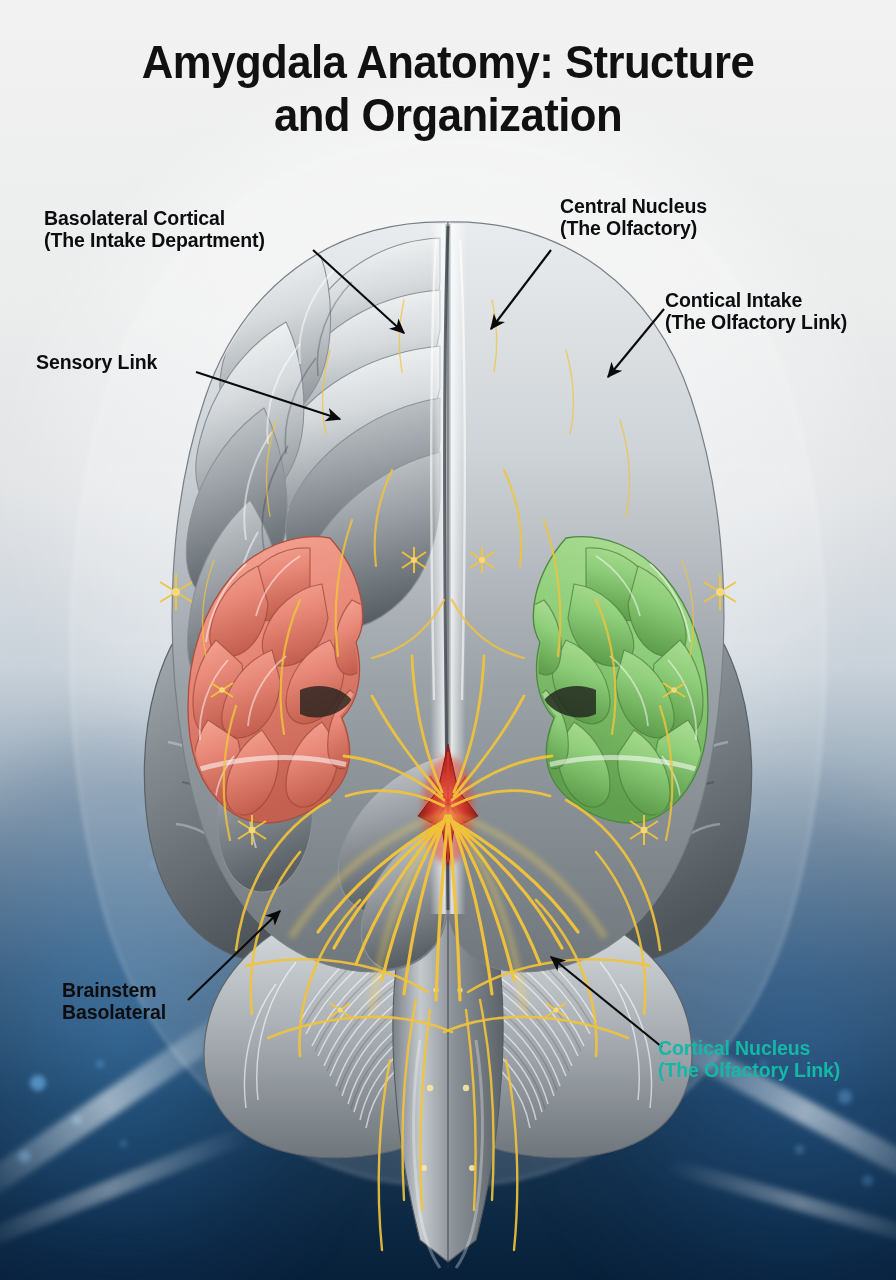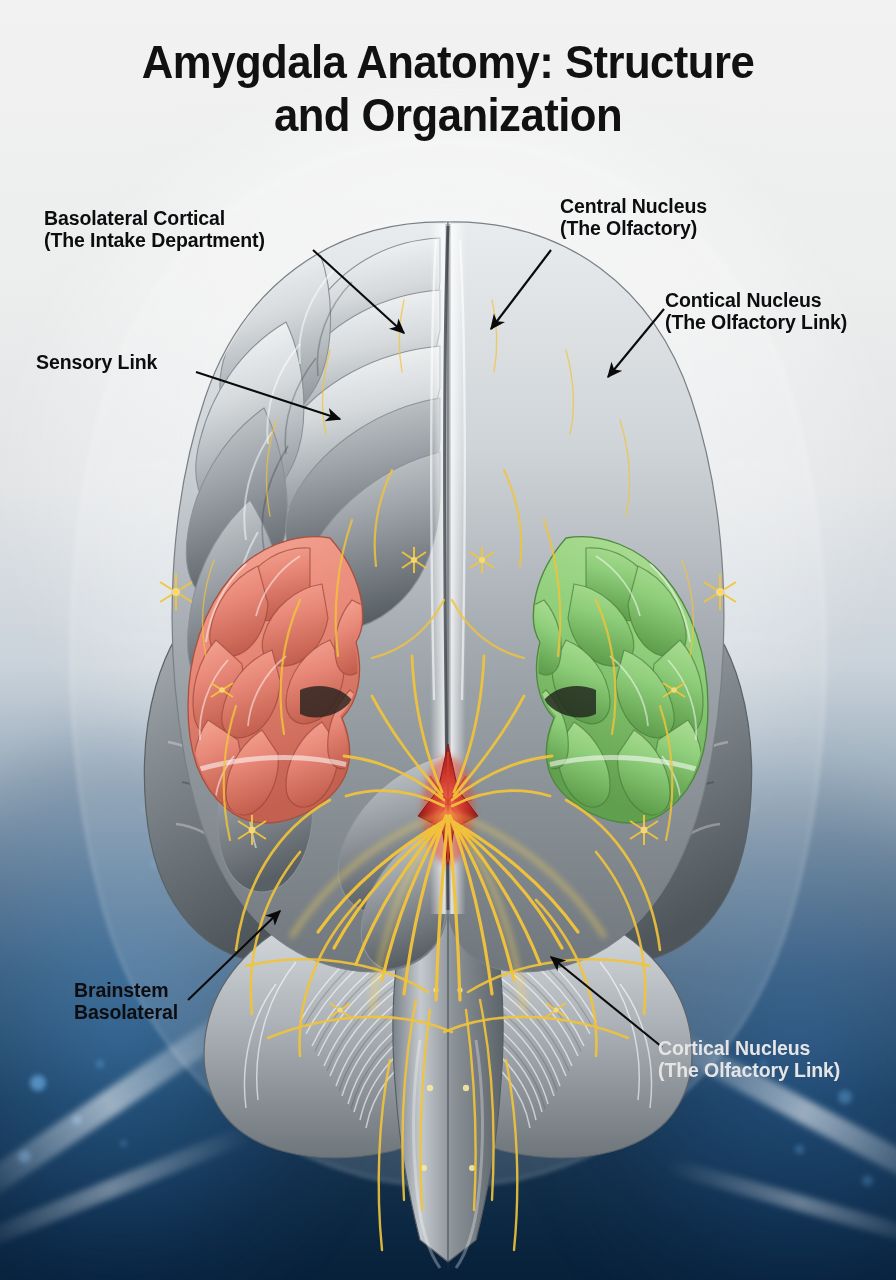--- a/index.html
+++ b/index.html
@@ -31,21 +31,21 @@
 
   
   #brainwrap{position:absolute;left:0;top:0;width:896px;height:1280px;}
   svg.layer{position:absolute;left:0;top:0;width:896px;height:1280px;overflow:visible;}
 
   
   .lbl{position:absolute;line-height:1.12;letter-spacing:-.1px;}
   .lbl .t1{font-weight:700;font-size:19.5px;display:block;}
   .lbl .t2{font-weight:700;font-size:19.5px;display:block;}
   .lbl.dark .t1,.lbl.dark .t2{color:#0d0d10;}
-  .lbl.navy .t1,.lbl.navy .t2{color:#e5e5e5;}
+  .lbl.navy .t1,.lbl.navy .t2{color:#14b8a6;}
 
   #title{position:absolute;left:0;right:0;top:36px;text-align:center;
     color:#111;font-weight:700;font-size:47px;line-height:1.12;
     letter-spacing:-.6px;font-family:"Liberation Sans","DejaVu Sans",sans-serif;
     transform:scaleX(.93);transform-origin:50% 50%;}
   #title .l2{display:block;}
 </style>
 </head>
 <body>
 
@@ -555,29 +555,29 @@
     <span class="t1">Basolateral Cortical</span>
     <span class="t2">(The Intake Department)</span>
   </div>
 
   <div class="lbl dark" style="left:560px;top:196px;">
     <span class="t1">Central Nucleus</span>
     <span class="t2">(The Olfactory)</span>
   </div>
 
   <div class="lbl dark" style="left:665px;top:290px;">
-    <span class="t1">Contical Nucleus</span>
+    <span class="t1">Contical Intake</span>
     <span class="t2">(The Olfactory Link)</span>
   </div>
 
   <div class="lbl dark" style="left:36px;top:352px;">
     <span class="t2">Sensory Link</span>
   </div>
 
-  <div class="lbl dark" style="left:74px;top:980px;">
+  <div class="lbl dark" style="left:62px;top:980px;">
     <span class="t1">Brainstem</span>
     <span class="t2">Basolateral</span>
   </div>
 
   <div class="lbl navy" style="left:658px;top:1038px;">
     <span class="t1">Cortical Nucleus</span>
     <span class="t2">(The Olfactory Link)</span>
   </div>
 
 </div>

